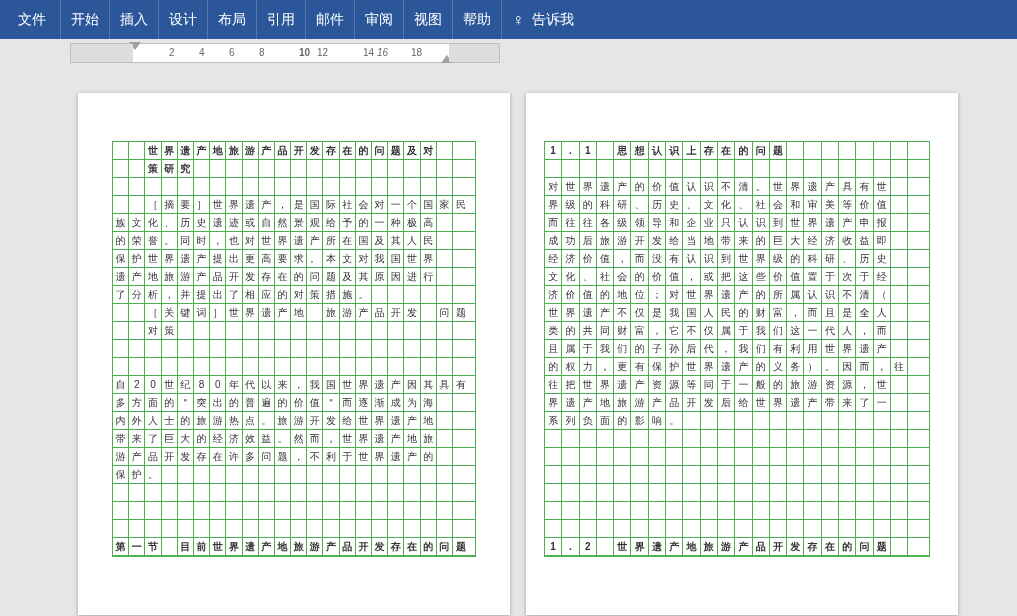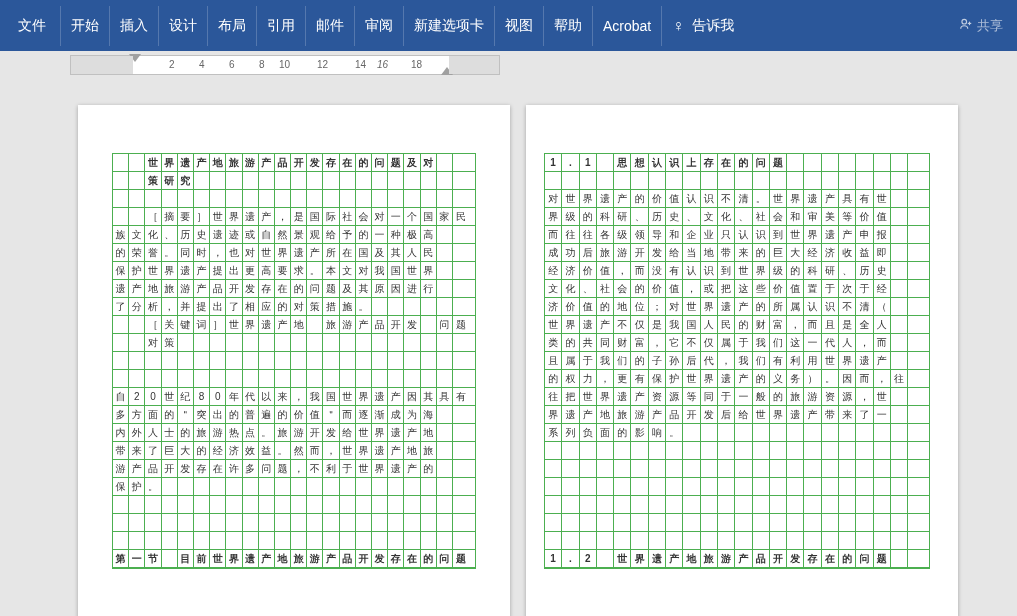--- a/index.html
+++ b/index.html
@@ -1,18 +1,18 @@
 <!DOCTYPE html>
 <html><head>
 <meta charset="utf-8">
 <style>
   * { box-sizing: border-box; margin: 0; padding: 0; }
   body { font-family: "Microsoft YaHei", sans-serif; background: #e6e6e6; width: 1017px; height: 616px; overflow: hidden; }
   
-  .ribbon { background: #2b579a; height: 51px; display: flex; align-items: center; color: white; font-size: 14px; padding: 0 4px; }
+  .ribbon { background: #2b579a; height: 39px; display: flex; align-items: center; color: white; font-size: 14px; padding: 0 4px; }
   .ribbon-tab { padding: 12px 10px; height: 40px; display: flex; align-items: center; cursor: pointer; border-right: 1px solid rgba(255,255,255,0.2); white-space: nowrap; }
   .ribbon-tab.file { background: #2b579a; padding: 0 14px; }
   .ribbon-spacer { flex: 1; }
   .tell-me-icon { margin-right: 8px; font-size: 16px; }
   .share-icon { margin-right: 4px; opacity: 0.7; font-size: 14px; }
   .share-text { opacity: 0.6; font-size: 13px; }
   
   .ruler-row { background: #e6e6e6; height: 28px; display: flex; align-items: center; padding-left: 70px; position: relative; }
   .ruler { background: #fff; height: 20px; border: 1px solid #c0c0c0; width: 430px; position: relative; font-size: 10px; color: #666; display: flex; align-items: center; }
   .ruler-num { position: absolute; top: 3px; font-size: 10px; }
@@ -37,53 +37,40 @@
 
 <div class="ribbon">
   <div class="ribbon-tab file">文件</div>
   <div class="ribbon-tab">开始</div>
   <div class="ribbon-tab">插入</div>
   <div class="ribbon-tab">设计</div>
   <div class="ribbon-tab">布局</div>
   <div class="ribbon-tab">引用</div>
   <div class="ribbon-tab">邮件</div>
   <div class="ribbon-tab">审阅</div>
-  <div class="ribbon-tab">新建选项卡</div>
   <div class="ribbon-tab">视图</div>
   <div class="ribbon-tab">帮助</div>
-  <div class="ribbon-tab">Acrobat</div>
   <div class="ribbon-tab" style="border-right:none;">
     <span class="tell-me-icon">♀</span>
     <span>告诉我</span>
   </div>
   <div class="ribbon-spacer"></div>
-  <div class="ribbon-tab" style="border:none;">
-    <span class="share-icon">
-      <svg width="14" height="14" viewBox="0 0 24 24" fill="none" stroke="white" stroke-width="2">
-          <circle cx="9" cy="8" r="4"></circle>
-          <path d="M3 20c0-3 3-5 6-5s6 2 6 5"></path>
-          <line x1="18" y1="8" x2="18" y2="14"></line>
-          <line x1="15" y1="11" x2="21" y2="11"></line>
-        </svg>
-    </span>
-    <span class="share-text">共享</span>
-  </div>
 </div>
 
 <div class="ruler-row">
   <div class="ruler">
     <span class="ruler-num" style="left:6px;">4</span>
     <span class="ruler-num" style="left:36px;">2</span>
     <span class="ruler-num" style="left:98px;">2</span>
     <span class="ruler-num" style="left:128px;">4</span>
     <span class="ruler-num" style="left:158px;">6</span>
     <span class="ruler-num" style="left:188px;">8</span>
-    <span class="ruler-num" style="left:208px;">10</span>
+    <span class="ruler-num" style="left:228px;font-weight:bold;">10</span>
     <span class="ruler-num" style="left:246px;">12</span>
-    <span class="ruler-num" style="left:284px;text-align:center;">14</span>
+    <span class="ruler-num" style="left:292px;text-align:center;">14</span>
     <span class="ruler-num" style="left:306px;font-style:italic;">16</span>
     <span class="ruler-num" style="left:340px;">18</span>
     <span class="ruler-num" style="left:402px;">22</span>
     <span class="ruler-indent indent-top">
       <svg width="12" height="8">
           <polygon points="0,0 12,0 6,8" fill="#a0a0a0"></polygon>
         </svg>
     </span>
     <span class="ruler-indent indent-bot">
       <svg width="12" height="8">

